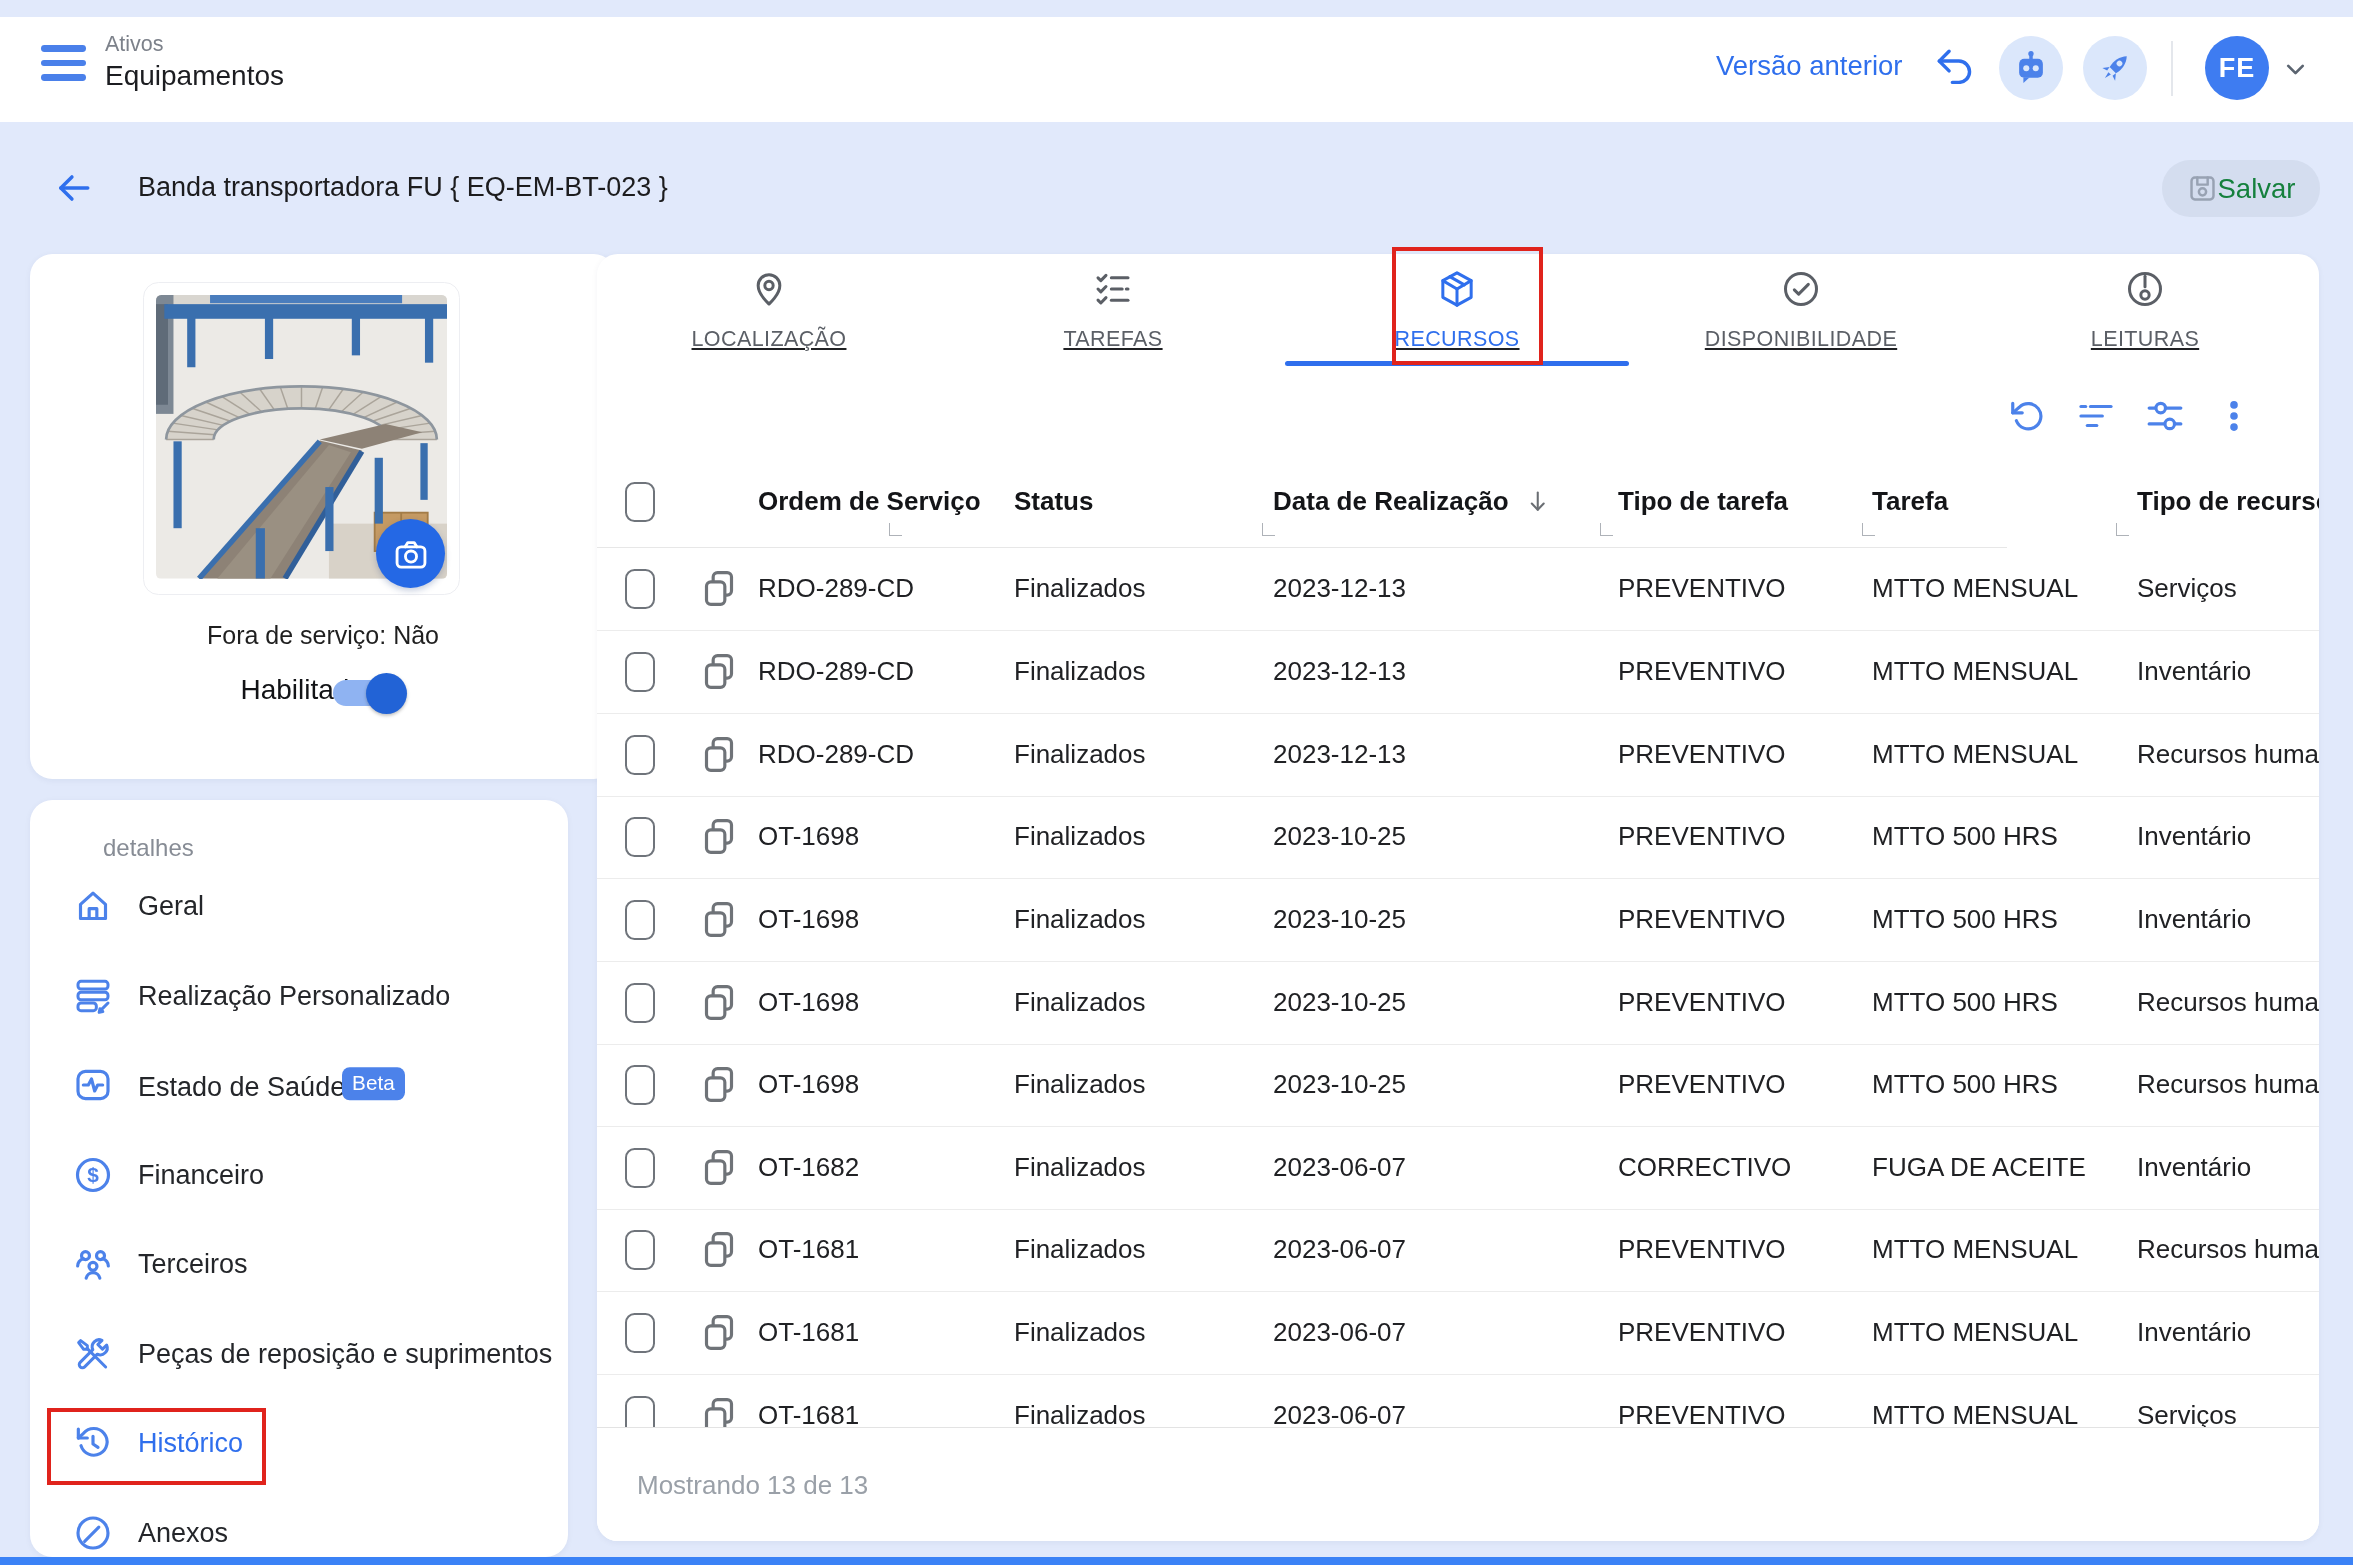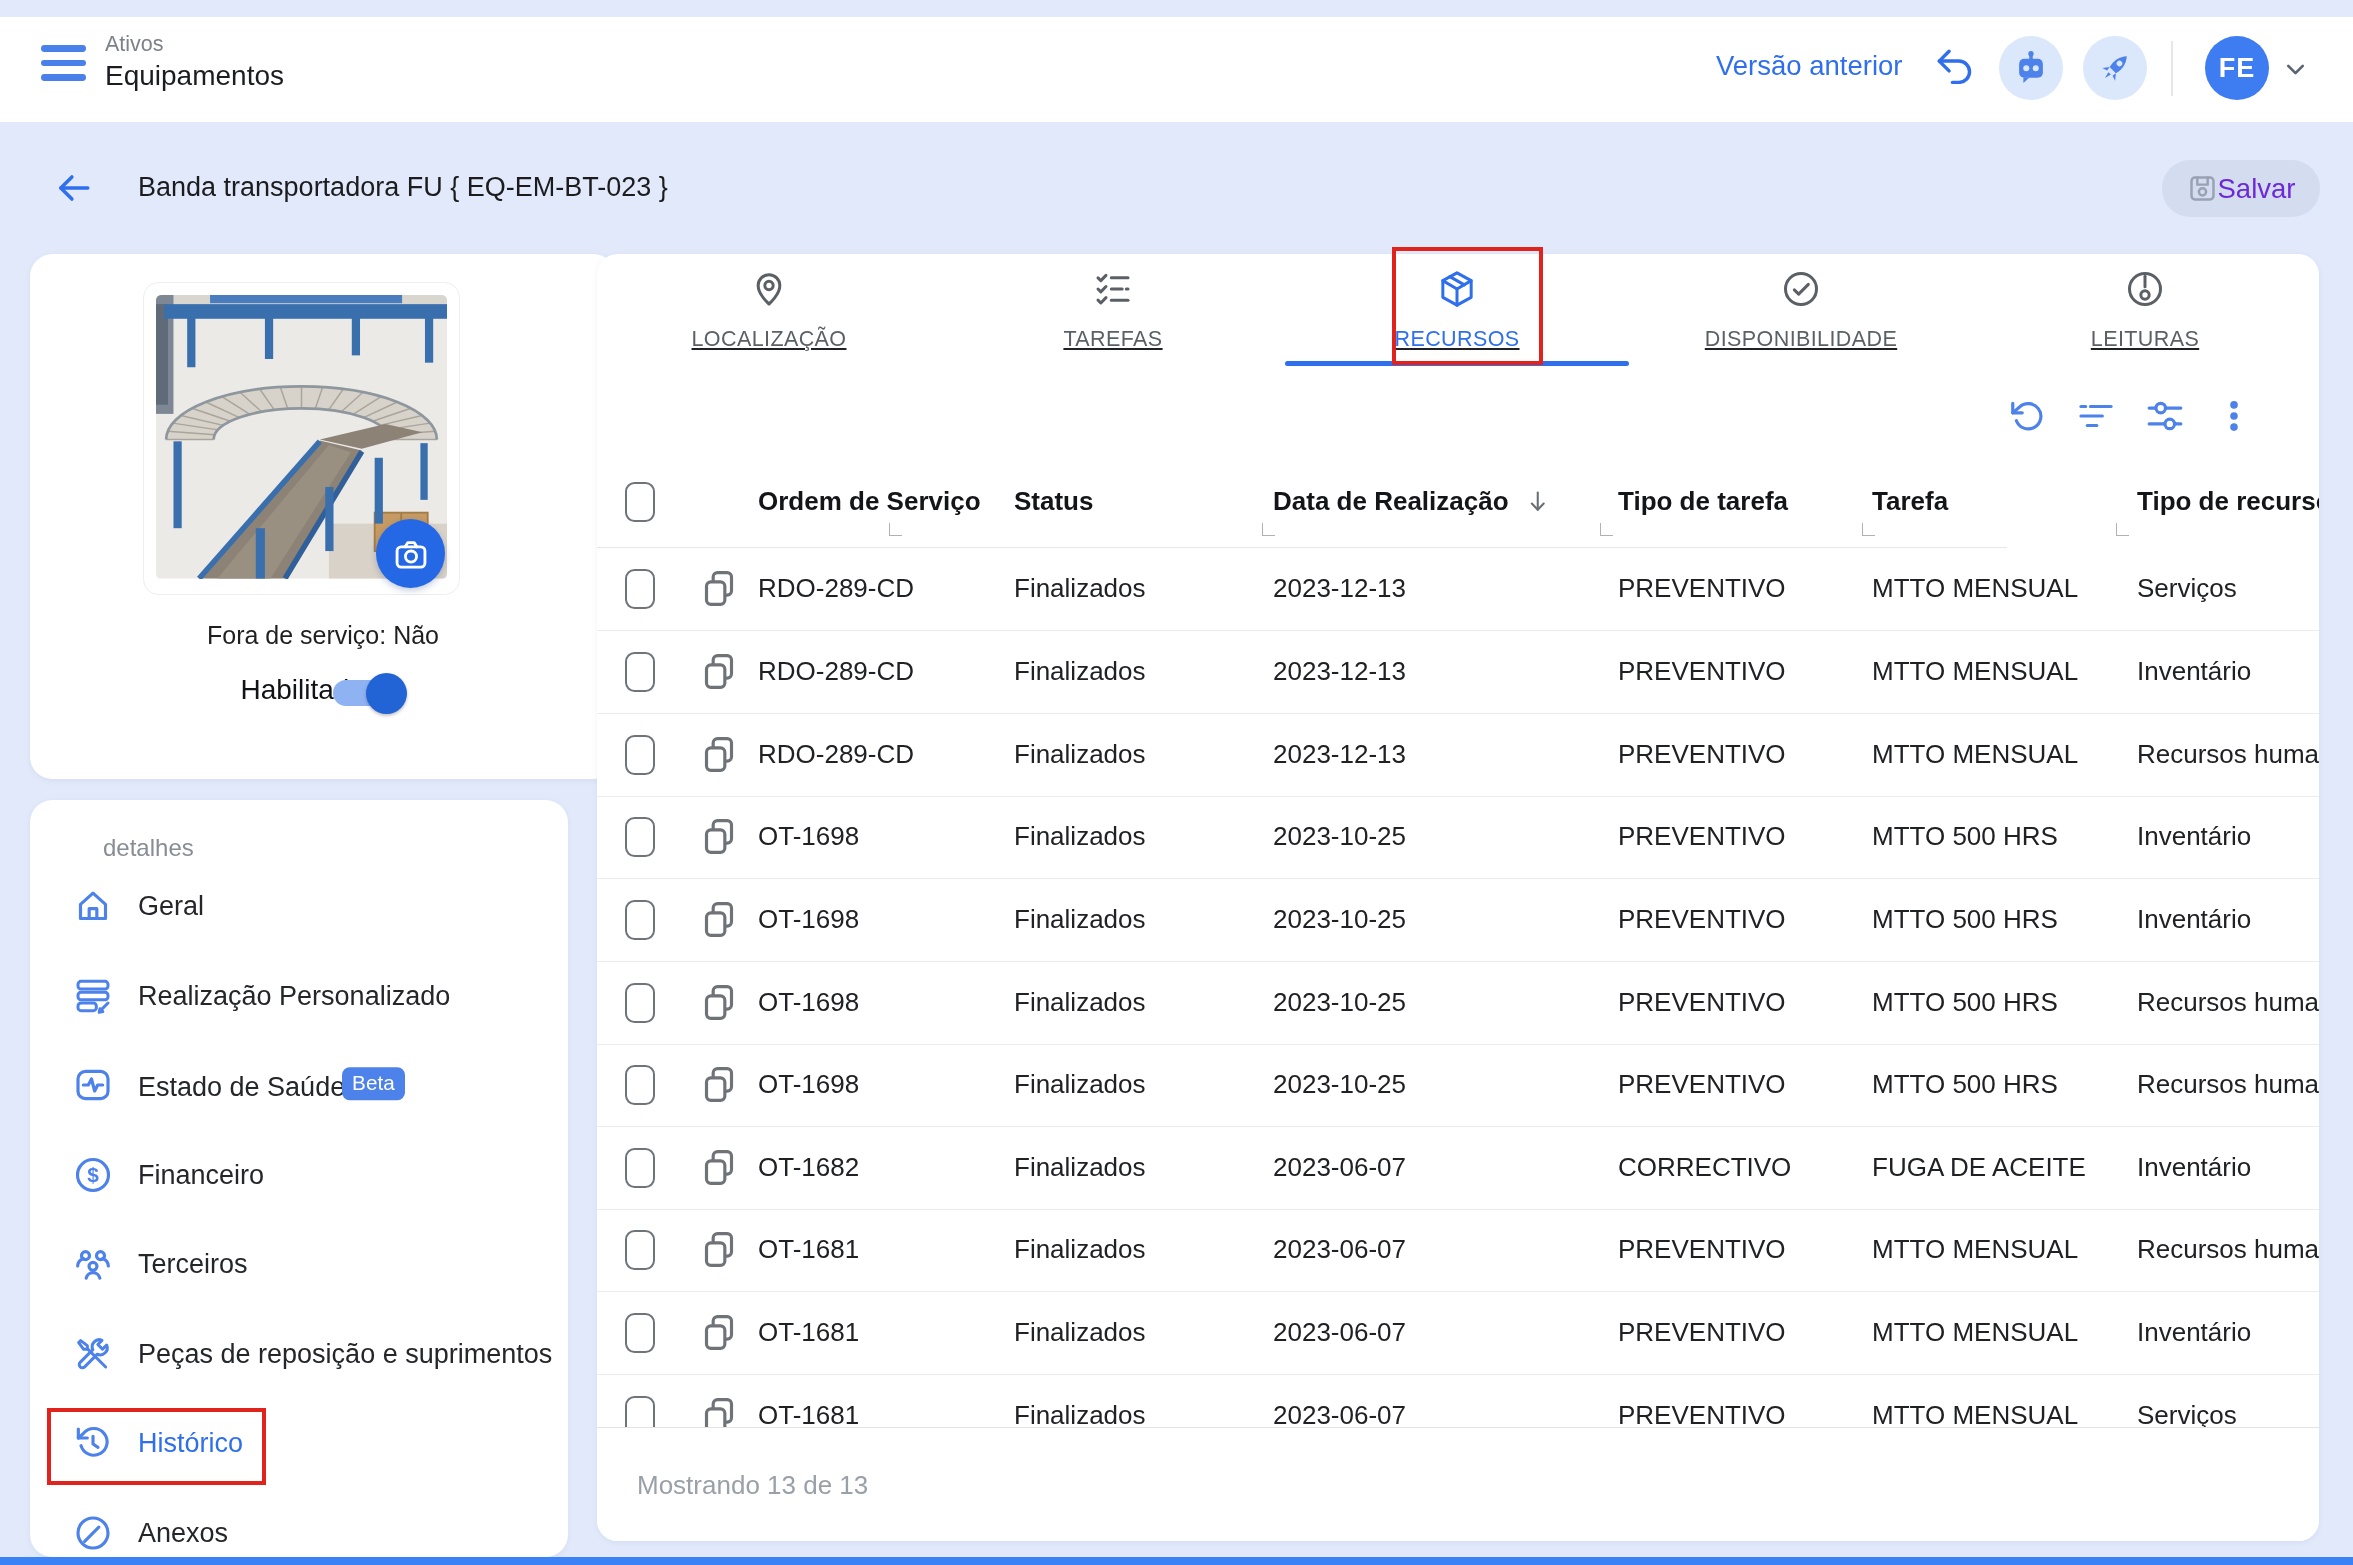--- a/index.html
+++ b/index.html
@@ -24,21 +24,21 @@
   .tb-divider{left:2171px;top:24px;width:1.7px;height:55px;background:#e4e7ec;}
   .avatar{left:2205px;top:19px;width:64px;height:64px;border-radius:50%;background:#3e7cf1;color:#fff;
           display:flex;align-items:center;justify-content:center;font-size:27px;font-weight:bold;letter-spacing:0.9px;cursor:pointer;}
   .avatar-chevron{left:2281px;top:38px;cursor:pointer;}
 
   
   .back-arrow{left:53px;top:169px;cursor:pointer;}
   .page-title{left:138px;top:172px;font-size:27px;color:#1c1c1e;}
   .save-btn{left:2162px;top:160px;width:158px;height:57px;border-radius:28px;background:#d4ddef;
             display:flex;align-items:center;justify-content:center;gap:0;
-            color:#6d28d9;font-size:27.5px;cursor:default;}
+            color:#15803d;font-size:27.5px;cursor:default;}
 
   
   .card{background:#fff;border-radius:22.4px;box-shadow:0 1.7px 6.9px rgba(25,39,80,.05);}
   .asset-card{left:30px;top:254px;width:538px;height:525px;padding-left:48px;}
   .photo-card{position:absolute;left:113px;top:28px;width:315px;height:311px;border:1.7px solid #edeef2;border-radius:15.5px;background:#fff;}
   .photo{position:absolute;left:12px;top:12px;right:12px;bottom:15.5px;border-radius:5.2px;overflow:hidden;}
   .camera-btn{position:absolute;left:232px;top:236px;width:69px;height:69px;border-radius:50%;background:#2468e5;
               display:flex;align-items:center;justify-content:center;cursor:pointer;box-shadow:0 2.6px 6.9px rgba(20,50,120,.25);}
   .oos-label{position:absolute;left:0;top:367px;width:100%;text-align:center;font-size:25px;color:#1f1f1f;}
   .enable-row{position:absolute;left:0;top:415px;width:100%;height:48px;}

